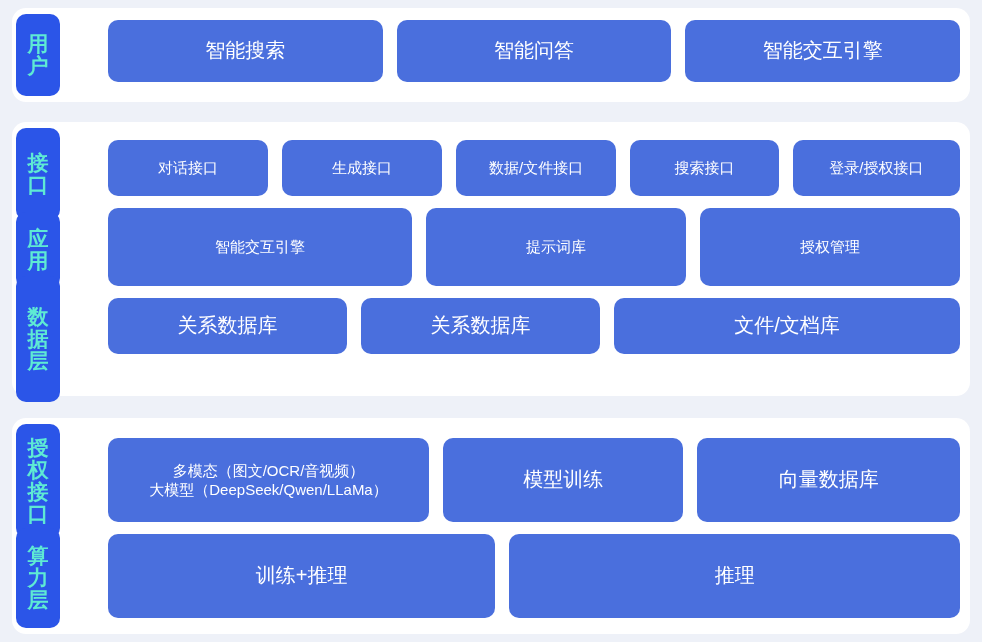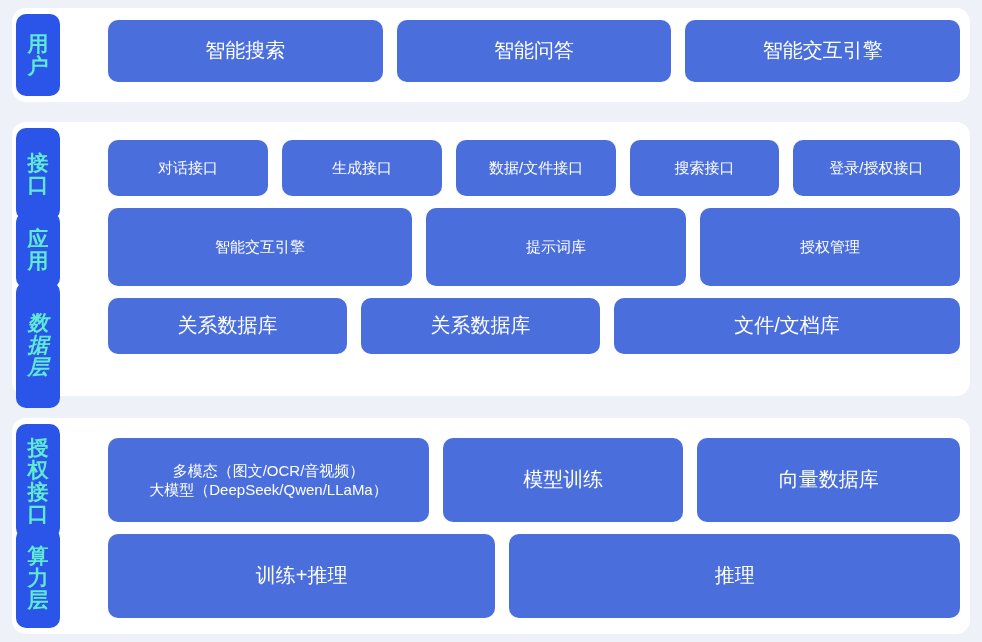--- a/index.html
+++ b/index.html
@@ -42,21 +42,21 @@
   }
   .tab .vtxt{
     display:block;
     width:24px;
     word-break:break-all;
     white-space:normal;
   }
   #tab-user { left:16px; top:14px;  height:82px;  }
   #tab-if   { left:16px; top:128px; height:92px;  }
   #tab-app  { left:16px; top:212px; height:76px;  }
-  #tab-data { left:16px; top:282px; height:126px;font-style:italic; }
+  #tab-data { left:16px; top:276px; height:126px; }
   #tab-model{ left:16px; top:424px; height:114px; }
   #tab-comp { left:16px; top:528px; height:100px; }
 
   
   .rows{ position:absolute; }
   #rows-user{ left:108px; top:20px;  width:852px; }
   #rows-mid { left:108px; top:140px; width:852px; }
   #rows-base{ left:108px; top:438px; width:852px; }
 
   .row{ display:flex; gap:14px; margin-bottom:12px; }

